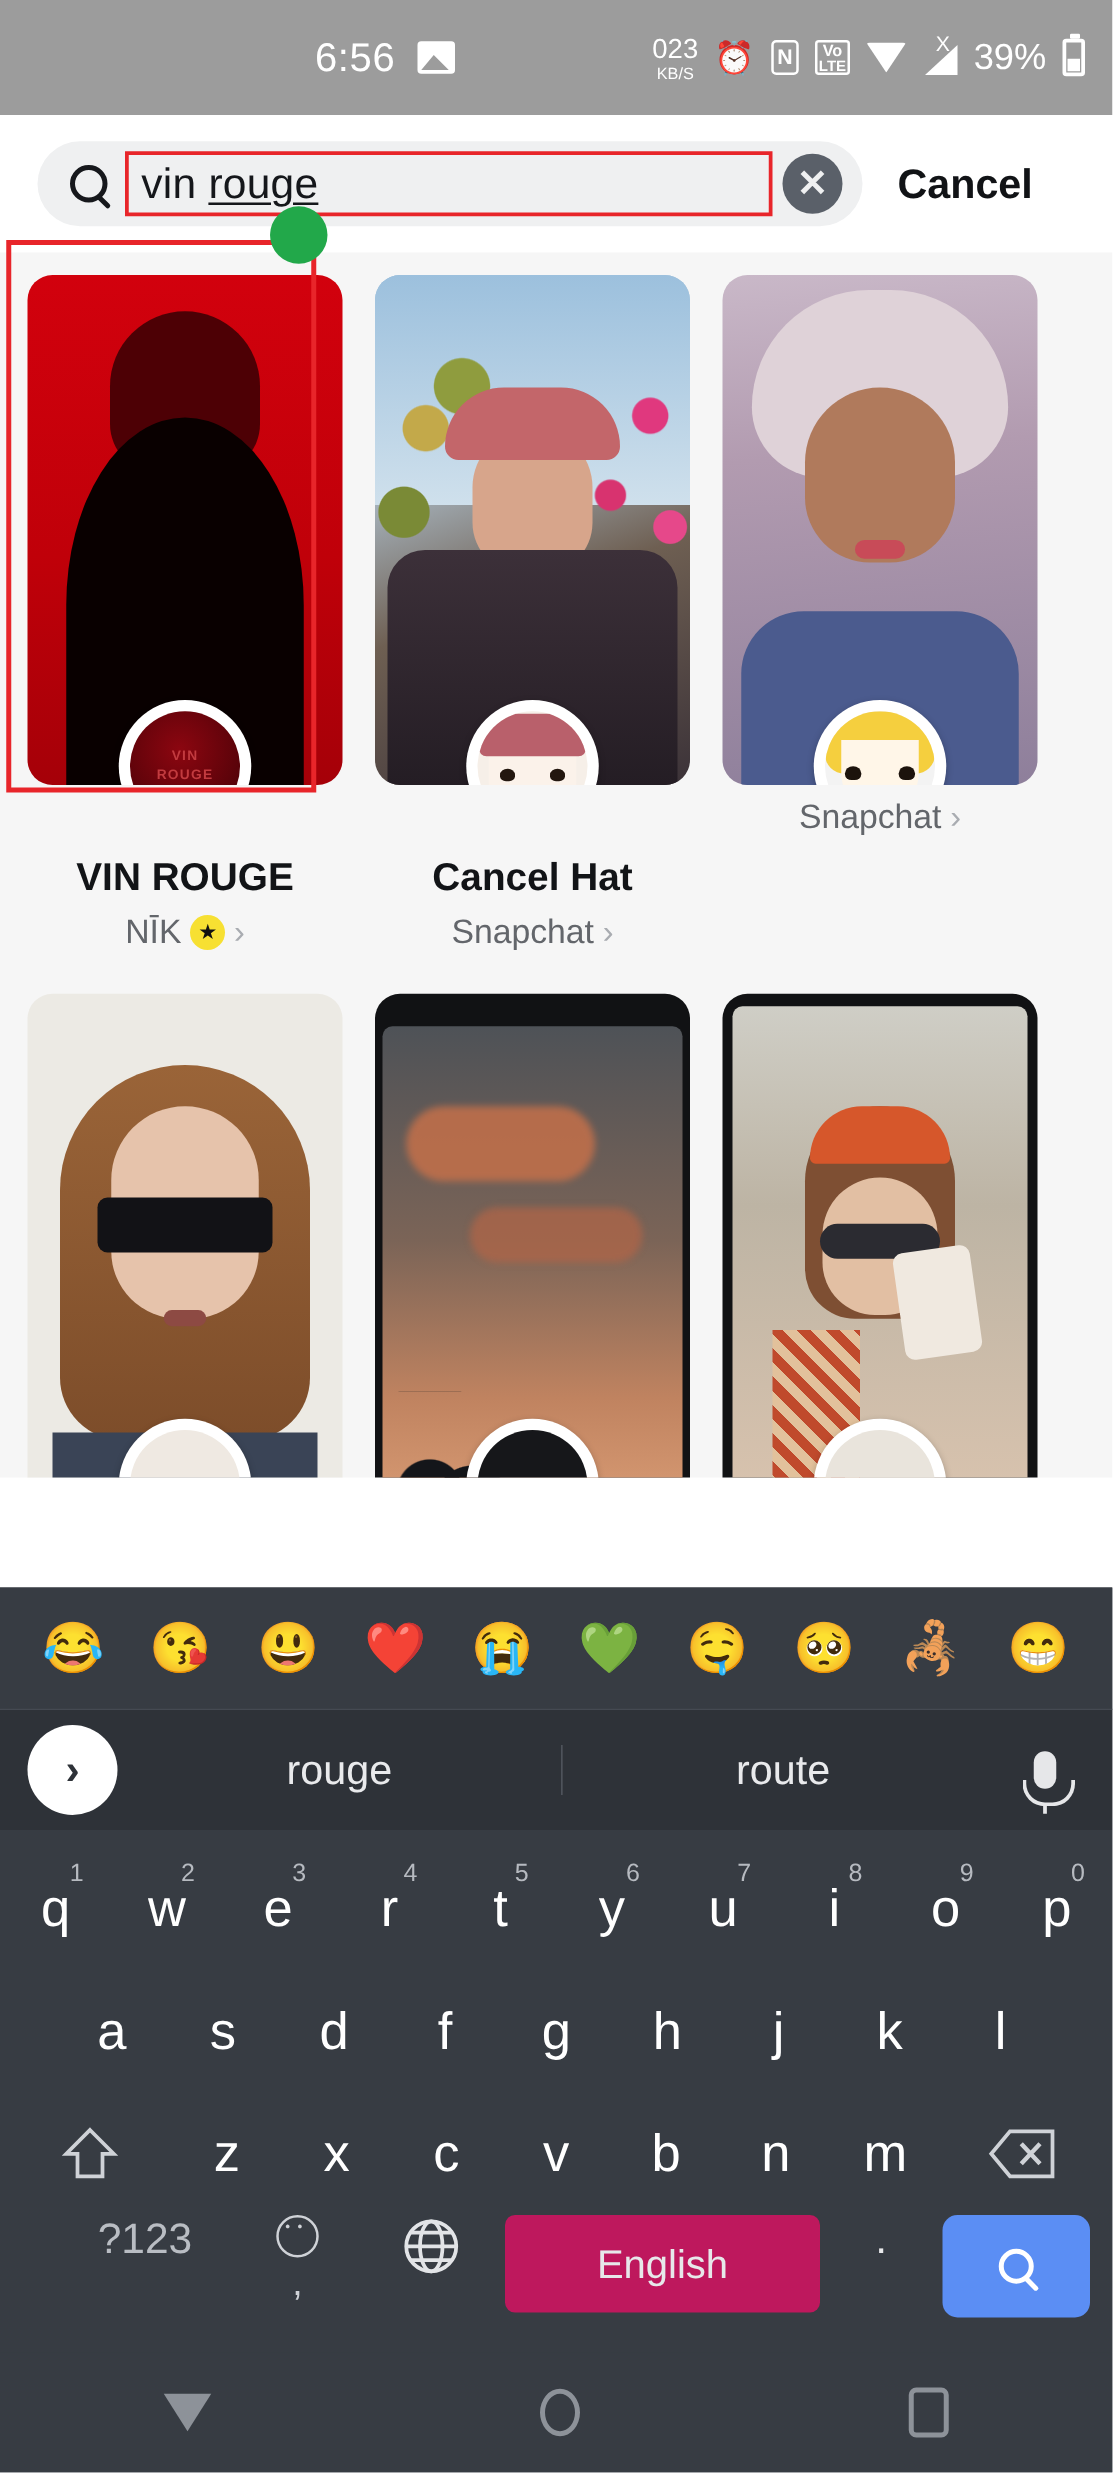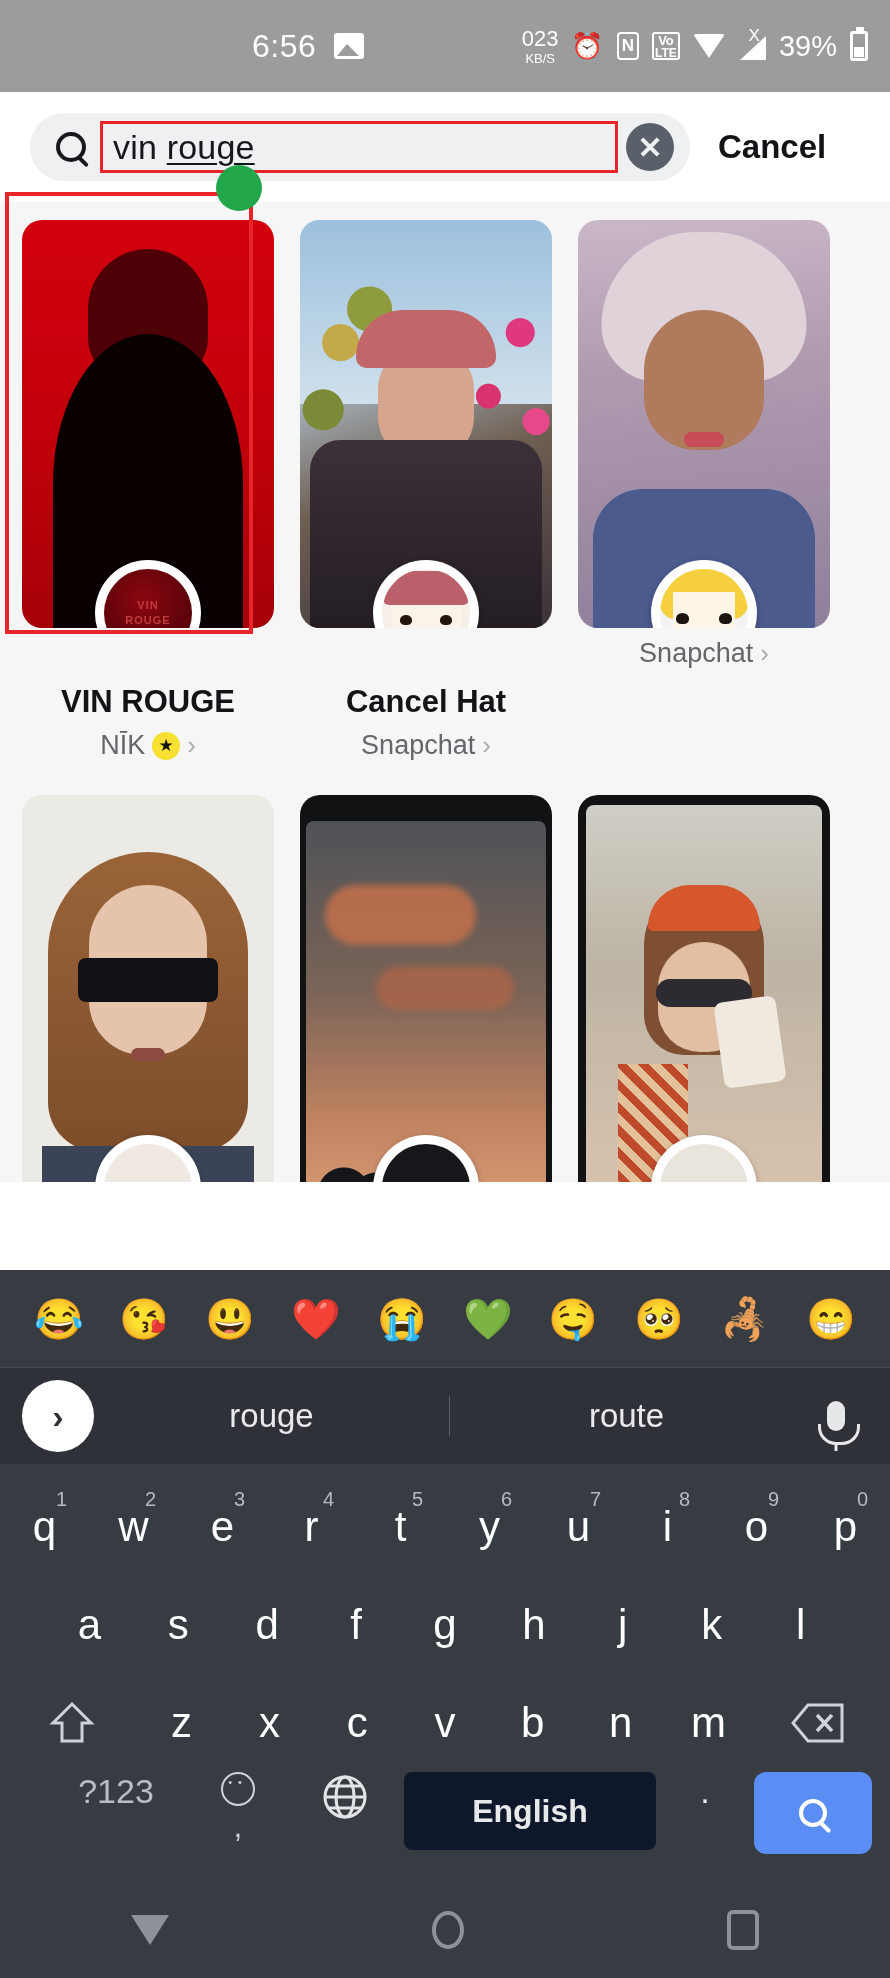--- a/index.html
+++ b/index.html
@@ -254,22 +254,22 @@
   .key.wide { flex: 1.5; }
   .kb-bottom { display: flex; align-items: flex-start; height: 110px; padding: 0 18px 0 18px; gap: 4px; margin-left: 28px;}
   .kb-b-key { display: flex; align-items: center; justify-content: center; color: #e9eaec; position: relative;}
   .k-123 { width: 140px; font-size: 34px; color: #b9bdc3; }
   .k-emoji { width: 96px; flex-direction: column; }
   .k-emoji .face { width: 34px; height: 34px; border: 2.5px solid #cfd2d7; border-radius: 50%; position: relative;}
   .k-emoji .face::before { content:"••"; position:absolute; top:2px; left:50%; transform:translateX(-50%);
       font-size: 11px; color:#cfd2d7; letter-spacing:6px;}
   .k-emoji .comma { font-size: 30px; color:#cfd2d7; margin-top: 4px; }
   .k-globe { width: 110px; }
-  .k-space { flex: 1; height: 78px; background: #0f172a; border-radius: 8px;
-      display:flex; align-items:center; justify-content:center; color:#e7e8ea; font-size:32px;font-weight:bold; }
+  .k-space { flex: 1; height: 78px; background: #be185d; border-radius: 8px;
+      display:flex; align-items:center; justify-content:center; color:#e7e8ea; font-size:32px; }
   .k-dot { width: 90px; font-size: 34px; color:#e9eaec; align-items: flex-end; padding-bottom: 22px;}
   .k-search { width: 118px; height: 82px; background: #5b8ef4; border-radius: 12px;
       display:flex; align-items:center; justify-content:center; }
   .k-search-ico { width: 28px; height: 28px; border: 4px solid #fff; border-radius: 50%; position: relative;}
   .k-search-ico::after { content:""; position:absolute; right:-4px; bottom:-11px; width:4px; height:14px;
       background:#fff; transform: rotate(-45deg); border-radius:2px;}
 
   .navbar { height: 96px; background: #373c43; display: flex; align-items: center; justify-content: space-around; }
   .nav-back { width: 0; height: 0; border-left: 19px solid transparent; border-right: 19px solid transparent;
       border-top: 30px solid #8d9299; }

